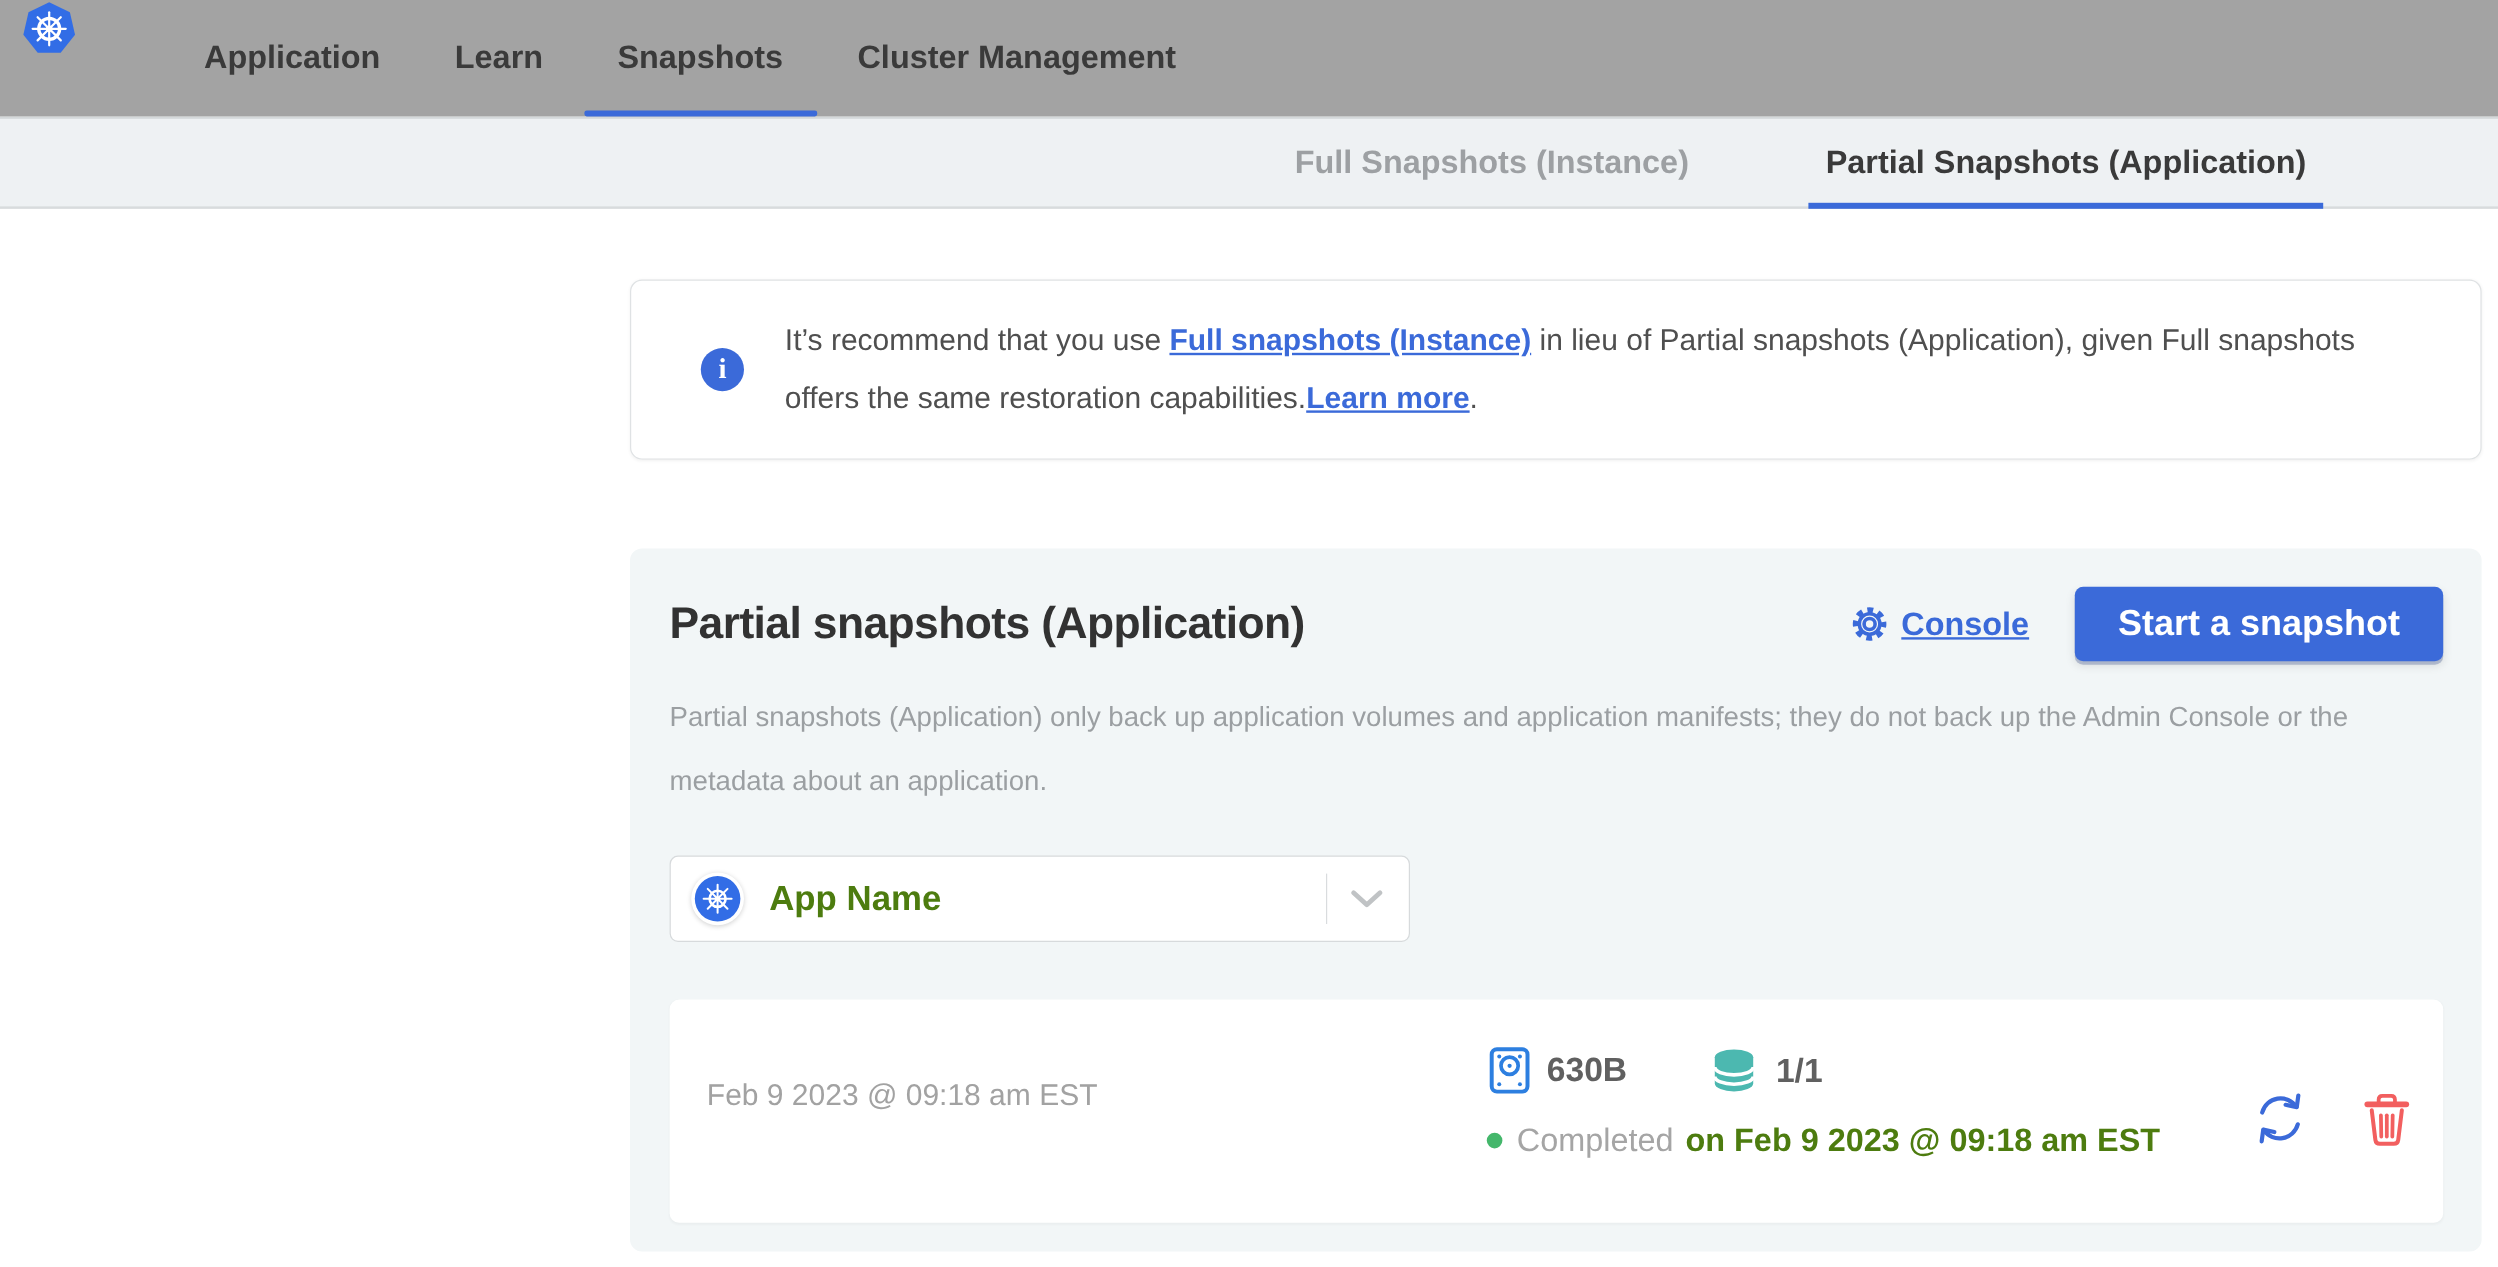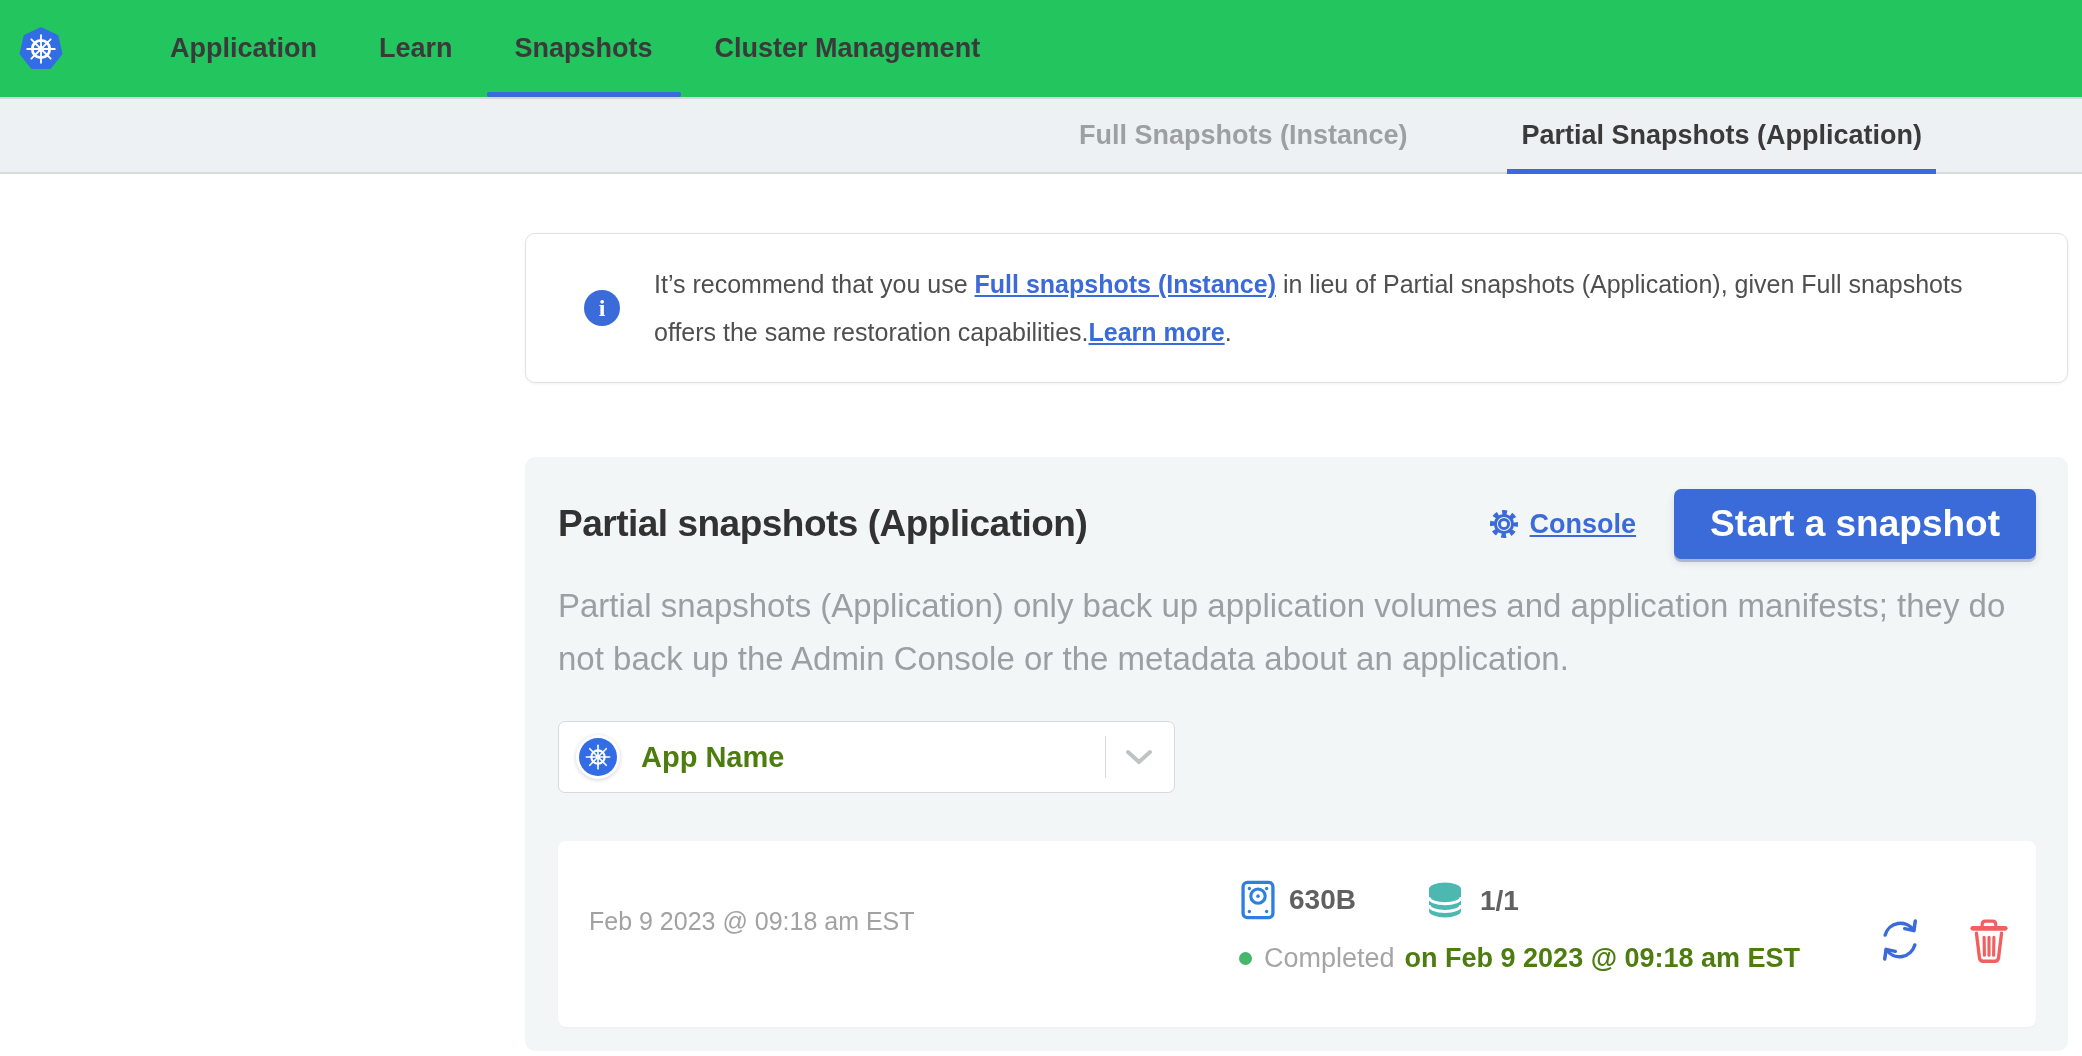--- a/index.html
+++ b/index.html
@@ -1,20 +1,20 @@
 <!DOCTYPE html>
 <html><head>
 <meta charset="utf-8">
 <style>
   * { margin:0; padding:0; box-sizing:border-box; }
   html,body { width:2082px; height:1056px; background:#fff; overflow:hidden;
     font-family:"Liberation Sans","DejaVu Sans",sans-serif; }
 
   
-  .topnav { height:97px; display:flex; align-items:center; background:#22c55e; position:relative; }
+  .topnav { height:97px; display:flex; align-items:flex-start; background:#a3a3a3; position:relative; }
   .logo-wrap { margin-left:18px; width:46px; height:48px; display:flex; align-items:center; }
   .nav-items { display:flex; margin-left:78px; height:100%; align-items:center; }
   .nav-item { position:relative; height:100%; display:flex; align-items:center;
     padding:0 28px; margin-right:6px; font-size:27px; font-weight:700; color:#3a3a3a; cursor:pointer; }
   .nav-item .active-bar { display:none; }
   .nav-item.active .active-bar { display:block; position:absolute; left:0; right:0; bottom:0;
     height:5px; background:#3b6ad9; border-radius:2px; }
 
   
   .subnav { height:77px; background:#eef1f3; border-top:2px solid #d4d8da; border-bottom:2px solid #d8dbdd;
@@ -37,24 +37,24 @@
   .info-text { font-size:25px; line-height:48px; color:#4f4f4f; }
   .blue-link { color:#3b6ad9; font-weight:700; text-decoration:underline; cursor:pointer; }
 
   .panel { margin-top:74px; background:#f2f6f7; border-radius:10px; padding:32px 32px 24px 33px; }
   .panel-header { display:flex; align-items:center; }
   .panel-title { font-size:37px; font-weight:700; color:#323232; letter-spacing:-0.5px; }
   .header-right { margin-left:auto; display:flex; align-items:center; }
   .settings-link { display:flex; align-items:center; cursor:pointer; margin-right:38px; }
   .settings-link .label { font-size:27px; margin-left:10px; }
   .start-btn { background:#3b6ad9; color:#fff; border:none; border-radius:7px; cursor:pointer;
-    font-family:inherit; font-size:37px; font-weight:700; padding:14px 36px;
+    font-family:inherit; font-size:30px; font-weight:700; padding:14px 36px;
     box-shadow:0 3px 0 rgba(38,66,134,0.28), 0 4px 8px rgba(0,0,0,0.10); }
 
-  .panel-desc { margin-top:20px; font-size:33px; line-height:53px; color:#9b9fa2; max-width:1480px; }
+  .panel-desc { margin-top:20px; font-size:23px; line-height:53px; color:#9b9fa2; max-width:1480px; }
 
   .app-selector { margin-top:36px; width:617px; height:72px; background:#fff; border:1px solid #d7dadc;
     border-radius:7px; display:flex; align-items:center; padding:0 0 0 20px; cursor:pointer; position:relative; }
   .k8s-badge { width:38px; height:38px; border-radius:50%; background:#326de6;
     box-shadow:0 0 0 3px #fff, 0 1px 4px 3px rgba(0,0,0,0.18); display:flex; align-items:center; justify-content:center; }
   .app-selector .sel-label { margin-left:24px; font-size:29px; font-weight:700; color:#4d7c0f; }
   .app-selector .divider { position:absolute; right:68px; top:14px; bottom:14px; width:1px; background:#d9dcde; }
   .chevron { position:absolute; right:20px; top:26px; }
 
   .snapshot-row { margin-top:48px; background:#fff; border-radius:8px; min-height:186px;

